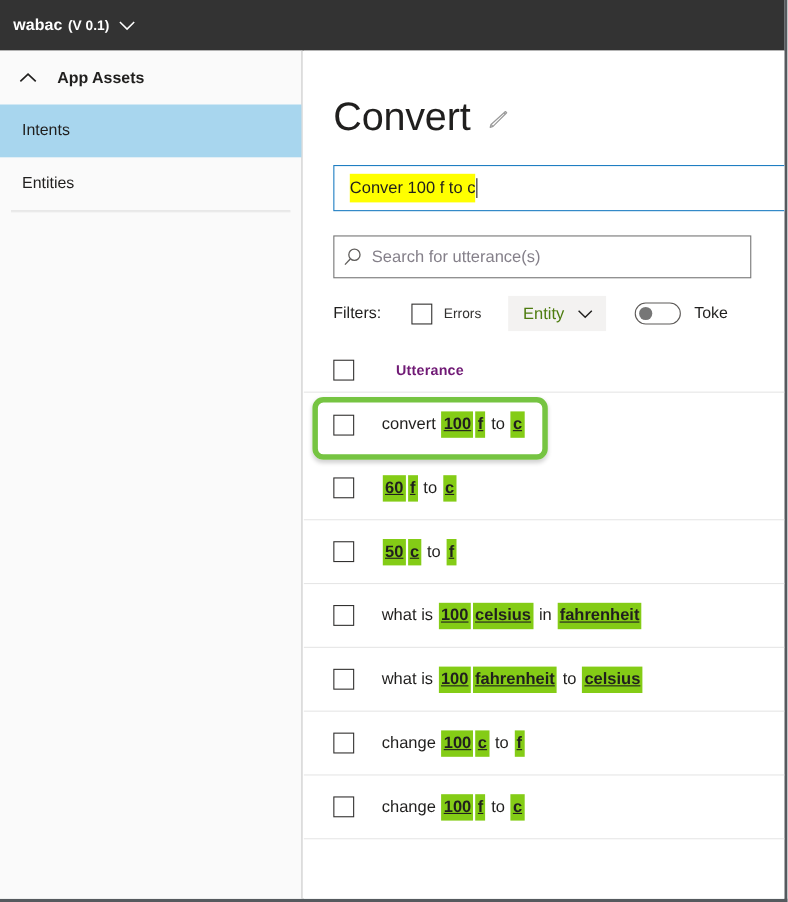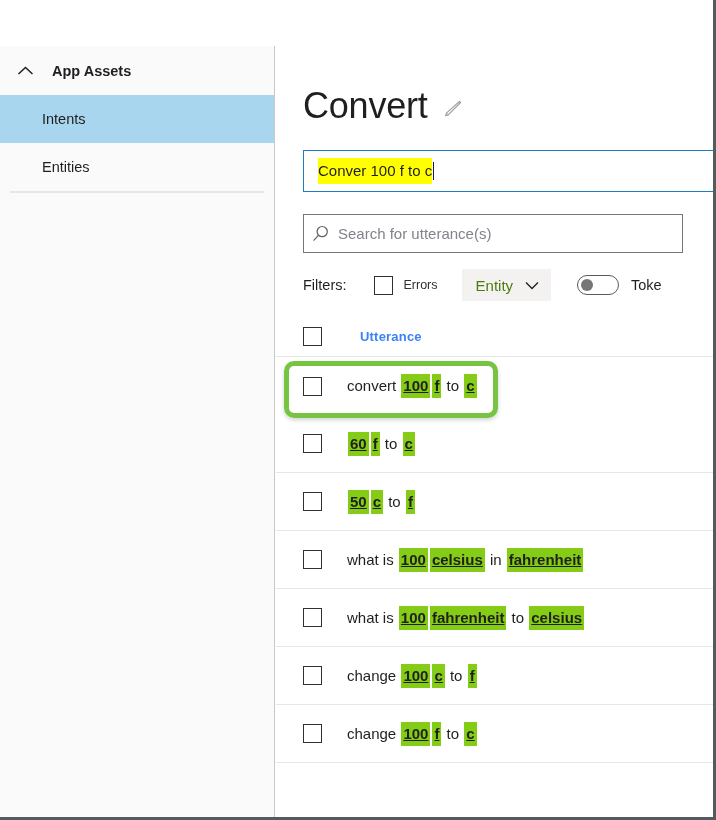--- a/index.html
+++ b/index.html
@@ -77,21 +77,21 @@
     width: 22px;
     display: inline-flex;
     align-items: center;
     justify-content: center;
     margin-right: 6px;
   }
   .nav-item {
     height: 48px;
     display: flex;
     align-items: center;
-    padding-left: 42px;
+    padding-left: 20px;
     box-sizing: border-box;
     color: #201f1e;
     font-size: 14.5px;
   }
   .nav-item.selected {
     background: #a8d6ee;
   }
   .nav-divider {
     height: 1px;
     background: #e6e6e6;
@@ -252,21 +252,21 @@
     display: flex;
     align-items: center;
     padding-left: 27px;
     box-sizing: border-box;
     border-bottom: 1px solid #e6e6e6;
   }
   .table-header .col-utterance {
     margin-left: 38px;
     font-size: 13px;
     font-weight: bold;
-    color: #3b82f6;
+    color: #701a75;
     letter-spacing: 0.2px;
   }
   .row {
     height: 58px;
     display: flex;
     align-items: center;
     padding-left: 27px;
     box-sizing: border-box;
     border-bottom: 1px solid #e6e6e6;
     position: relative;
@@ -309,20 +309,29 @@
     background: transparent;
     box-shadow: 0 2px 4px rgba(0,0,0,0.18);
     pointer-events: none;
   }
 </style>
 </head>
 <body>
 
 <div id="screen">
 
+  <div class="topbar">
+    <span class="app-name">wabac</span>
+    <span class="app-version">(V 0.1)</span>
+    <span class="topbar-chevron">
+      <svg width="15" height="9" viewBox="0 0 15 9">
+          <path d="M1 1 L7.5 7.5 L14 1" stroke="#ffffff" stroke-width="1.4" fill="none"></path>
+        </svg>
+    </span>
+  </div>
 
   <div class="sidebar">
 
     <div class="nav-group-header">
       <span class="chev">
         <svg width="17" height="10" viewBox="0 0 17 10">
             <path d="M1.5 8 L8.5 1.5 L15.5 8" stroke="#201f1e" stroke-width="1.5" fill="none"></path>
           </svg>
       </span>
       <span>App Assets</span>

